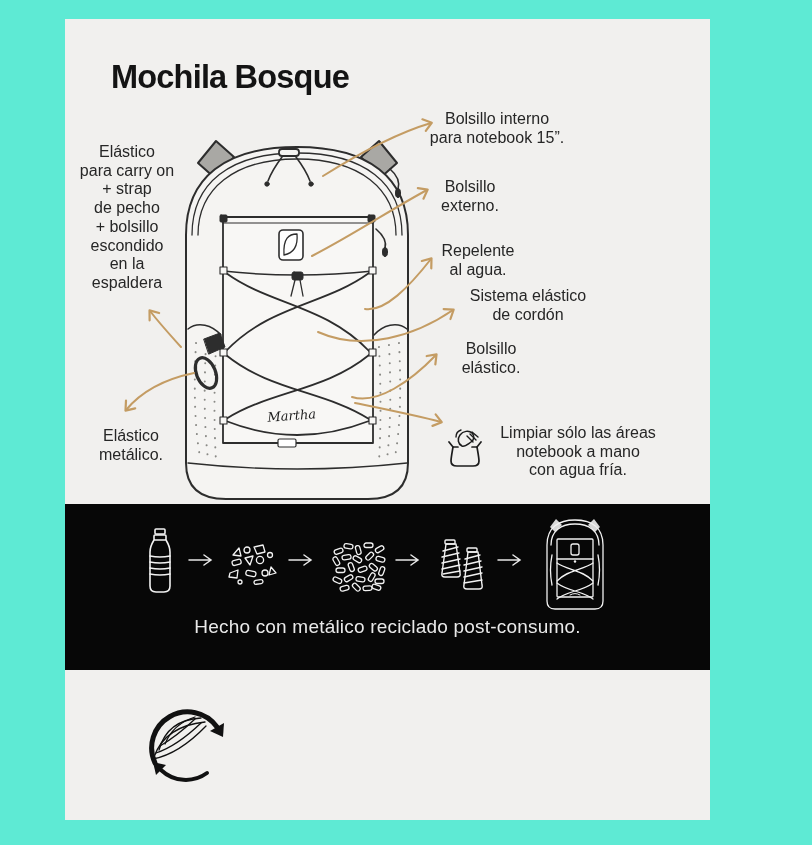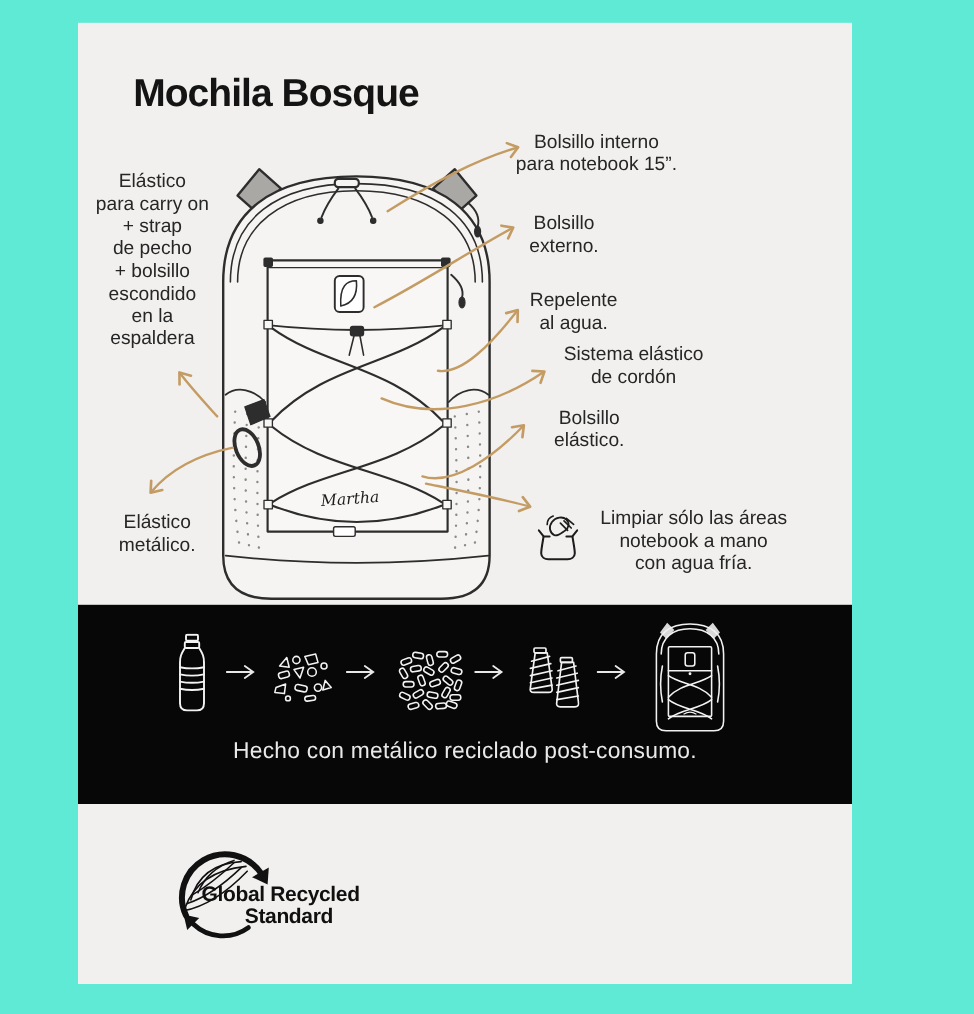--- a/index.html
+++ b/index.html
@@ -256,21 +256,17 @@
           <g stroke-width="1.3">
             <path d="M16,44 Q24,14 58,12"></path>
             <path d="M11,51 Q22,20 62,16"></path>
             <path d="M22,38 Q30,18 52,11"></path>
             <path d="M13,47 Q34,40 58,17"></path>
             <path d="M17,40 Q34,30 52,13"></path>
             <path d="M10,53 Q36,48 63,20"></path>
           </g>
         </g>
       </svg>
-      <div class="grs-text">
-        <span>Global Recycled</span>
-        <span class="l2">Standard</span>
-      </div>
     </div>
 
 
   </div>
 </div>
 
 </body></html>

